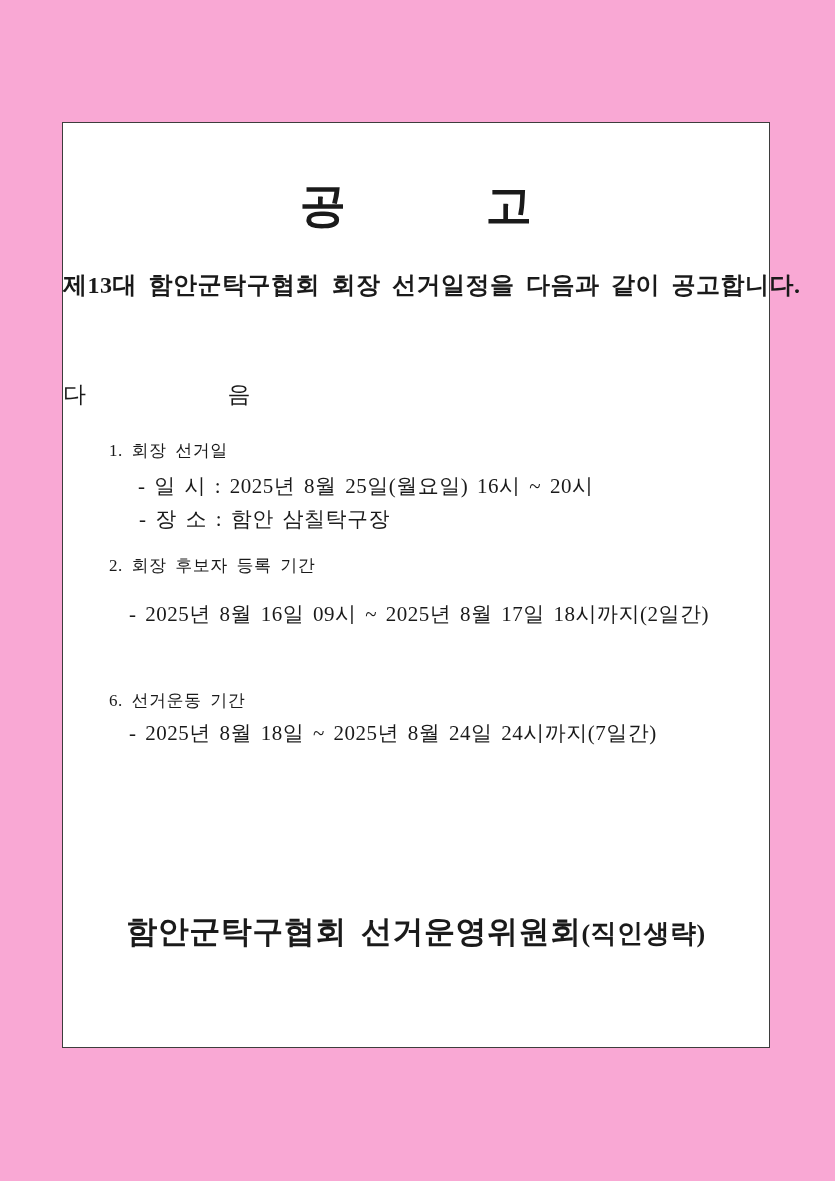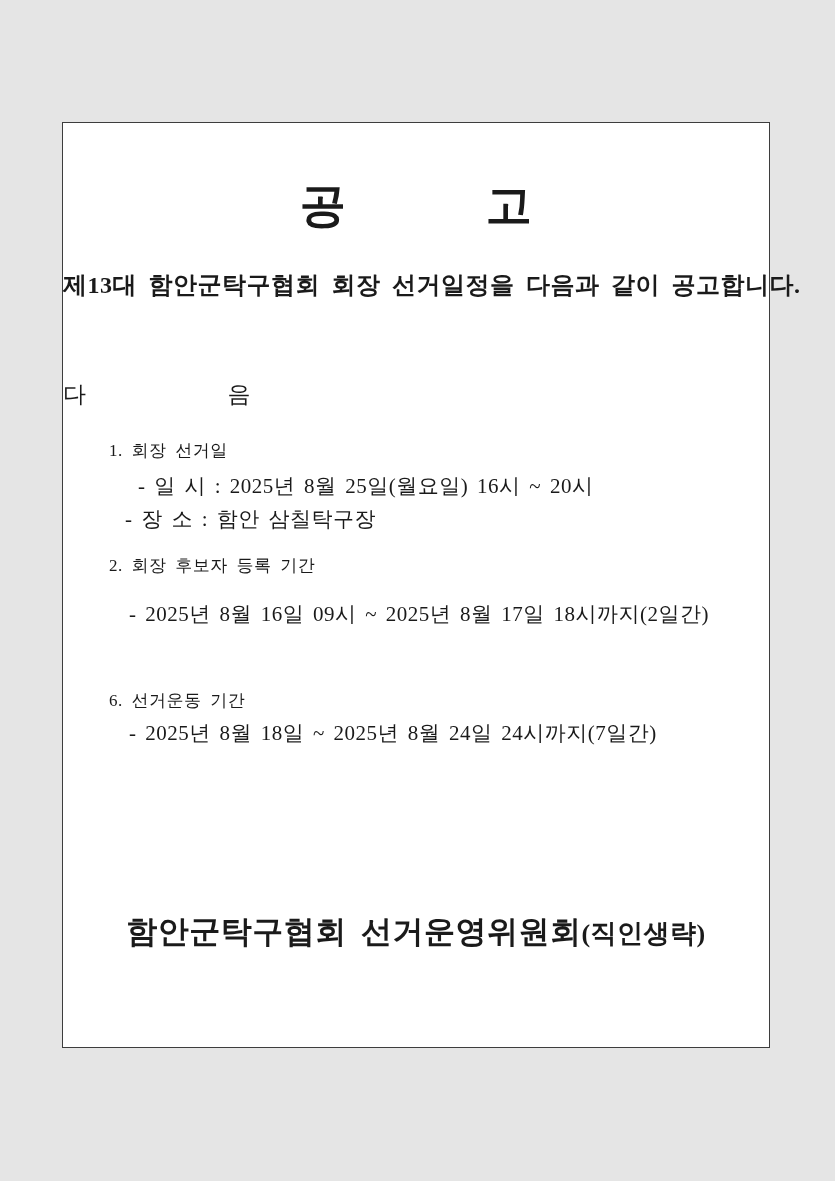--- a/index.html
+++ b/index.html
@@ -9,21 +9,21 @@
     height: 1181px;
     background: #ffffff;
     font-family: "Liberation Serif", "DejaVu Serif", serif;
     color: #1a1a1a;
   }
 
   .page {
     position: relative;
     width: 835px;
     height: 1181px;
-    background: #e5e5e5;
+    background: #f9a8d4;
     overflow: hidden;
   }
 
   .border-box {
     position: absolute;
     left: 62px;
     top: 122px;
     width: 708px;
     height: 926px;
     border: 1.5px solid #3d3d3d;
@@ -68,21 +68,21 @@
     left: 46px;
   }
 
   .sec-line {
     font-size: 21px;
     word-spacing: 3px;
   }
 
   .s1h { top: 316px; }
   .s1l1 { top: 349px; left: 75px; }
-  .s1l2 { top: 382px; left: 62px; }
+  .s1l2 { top: 382px; left: 76px; }
 
   .s2h { top: 431px; }
   .s2l { top: 477px; left: 66px; }
 
   .s3h { top: 566px; }
   .s3l { top: 596px; left: 66px; }
 
   .date {
     top: 706px;
     left: 0;

